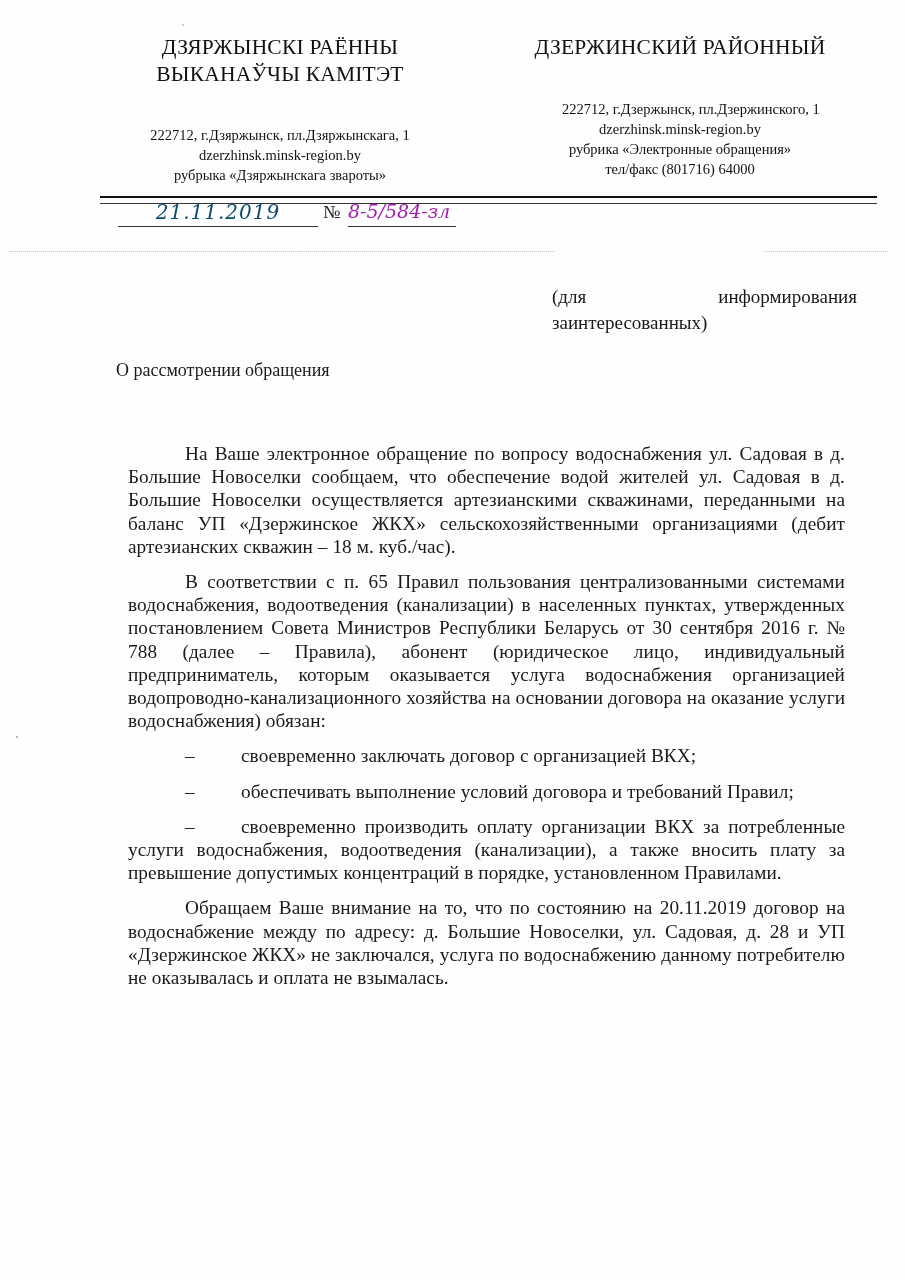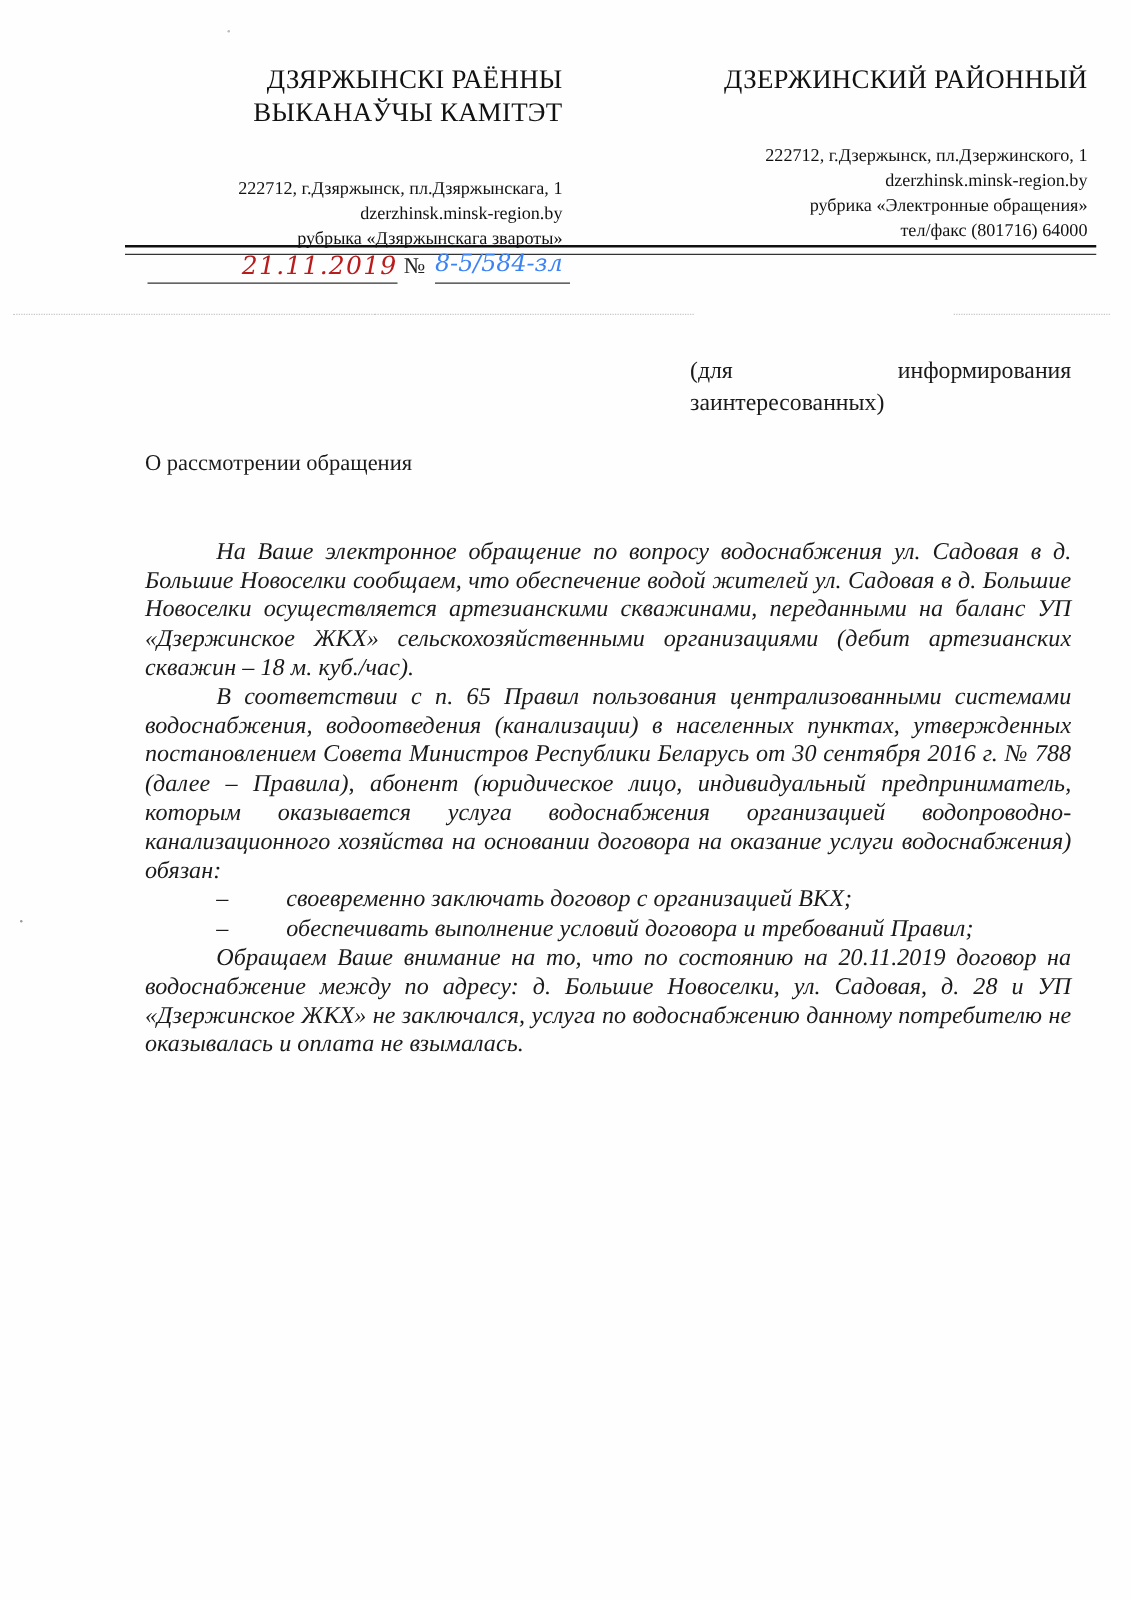--- a/index.html
+++ b/index.html
@@ -17,23 +17,22 @@
     }
     .page {
       position: absolute;
       left: 0; top: 0;
       width: 905px; height: 1280px;
       background: #fefefe;
     }
     
     .hdr-col {
       position: absolute;
-      text-align: right;
+      text-align: center;
       color: #111;
-      margin-top: 16px;
     }
     .hdr-left { left: 110px; width: 340px; top: 34px; }
     .hdr-right { left: 490px; width: 380px; top: 34px; }
     .org-name {
       font-size: 21.5px;
       line-height: 27px;
       letter-spacing: 0.2px;
     }
     .org-addr {
       margin-top: 37px;
@@ -62,42 +61,42 @@
       height: 30px;
       width: 420px;
     }
     .reg-date {
       position: absolute;
       left: 0;
       top: 0;
       width: 200px;
       height: 26px;
       border-bottom: 1px solid #333;
-      text-align: right;
+      text-align: center;
       font-family: "DejaVu Serif", serif;
       font-style: italic;
       font-size: 20px;
-      color: #b91c1c;
+      color: #0c4a6e;
       letter-spacing: 1px;
     }
     .reg-no-label {
       position: absolute;
       left: 205px;
       top: 2px;
       font-size: 18px;
       color: #222;
     }
     .reg-no {
       position: absolute;
       left: 230px;
       top: 0;
       font-family: "DejaVu Serif", serif;
       font-style: italic;
       font-size: 19px;
-      color: #3b82f6;
+      color: #a21caf;
       border-bottom: 1px solid #333;
       height: 26px;
       padding-right: 6px;
     }
 
     
     .scanline {
       position: absolute;
       top: 251px;
       height: 0;
@@ -138,23 +137,22 @@
       position: absolute;
       left: 116px;
       top: 430px;
       width: 741px;
       font-size: 19.3px;
       line-height: 23.2px;
       text-align: justify;
       letter-spacing: 0.05px;
     }
     .body p {
-      margin: 0;
+      margin: 12px;
       text-indent: 57px;
-      font-style: italic;
     }
     .body p.li {
       text-indent: 57px;
     }
     .body p.li .dash {
       display: inline-block;
       width: 56px;
       text-indent: 0;
     }
     .speck {
@@ -213,18 +211,19 @@
     <div>заинтересованных)</div>
   </div>
 
   <div class="subject">О рассмотрении обращения</div>
 
   <div class="body">
     <p>На Ваше электронное обращение по вопросу водоснабжения ул. Садовая в д. Большие Новоселки сообщаем, что обеспечение водой жителей ул. Садовая в д. Большие Новоселки осуществляется артезианскими скважинами, переданными на баланс УП «Дзержинское ЖКХ» сельскохозяйственными организациями (дебит артезианских скважин – 18 м. куб./час).</p>
     <p>В соответствии с п. 65 Правил пользования централизованными системами водоснабжения, водоотведения (канализации) в населенных пунктах, утвержденных постановлением Совета Министров Республики Беларусь от 30 сентября 2016 г. № 788 (далее – Правила), абонент (юридическое лицо, индивидуальный предприниматель, которым оказывается услуга водоснабжения организацией водопроводно-канализационного хозяйства на основании договора на оказание услуги водоснабжения) обязан:</p>
     <p class="li"><span class="dash">–</span><span>своевременно заключать договор с организацией ВКХ;</span></p>
     <p class="li"><span class="dash">–</span><span>обеспечивать выполнение условий договора и требований Правил;</span></p>
+    <p class="li"><span class="dash">–</span><span>своевременно производить оплату организации ВКХ за потребленные услуги водоснабжения, водоотведения (канализации), а также вносить плату за превышение допустимых концентраций в порядке, установленном Правилами.</span></p>
     <p>Обращаем Ваше внимание на то, что по состоянию на 20.11.2019 договор на водоснабжение между по адресу: д. Большие Новоселки, ул. Садовая, д. 28 и УП «Дзержинское ЖКХ» не заключался, услуга по водоснабжению данному потребителю не оказывалась и оплата не взымалась.</p>
   </div>
 
   <div class="speck" style="left:16px; top:736px;"></div>
   <div class="speck" style="left:182px; top:24px; background:#bbb;"></div>
 </div>
 
 </body></html>

